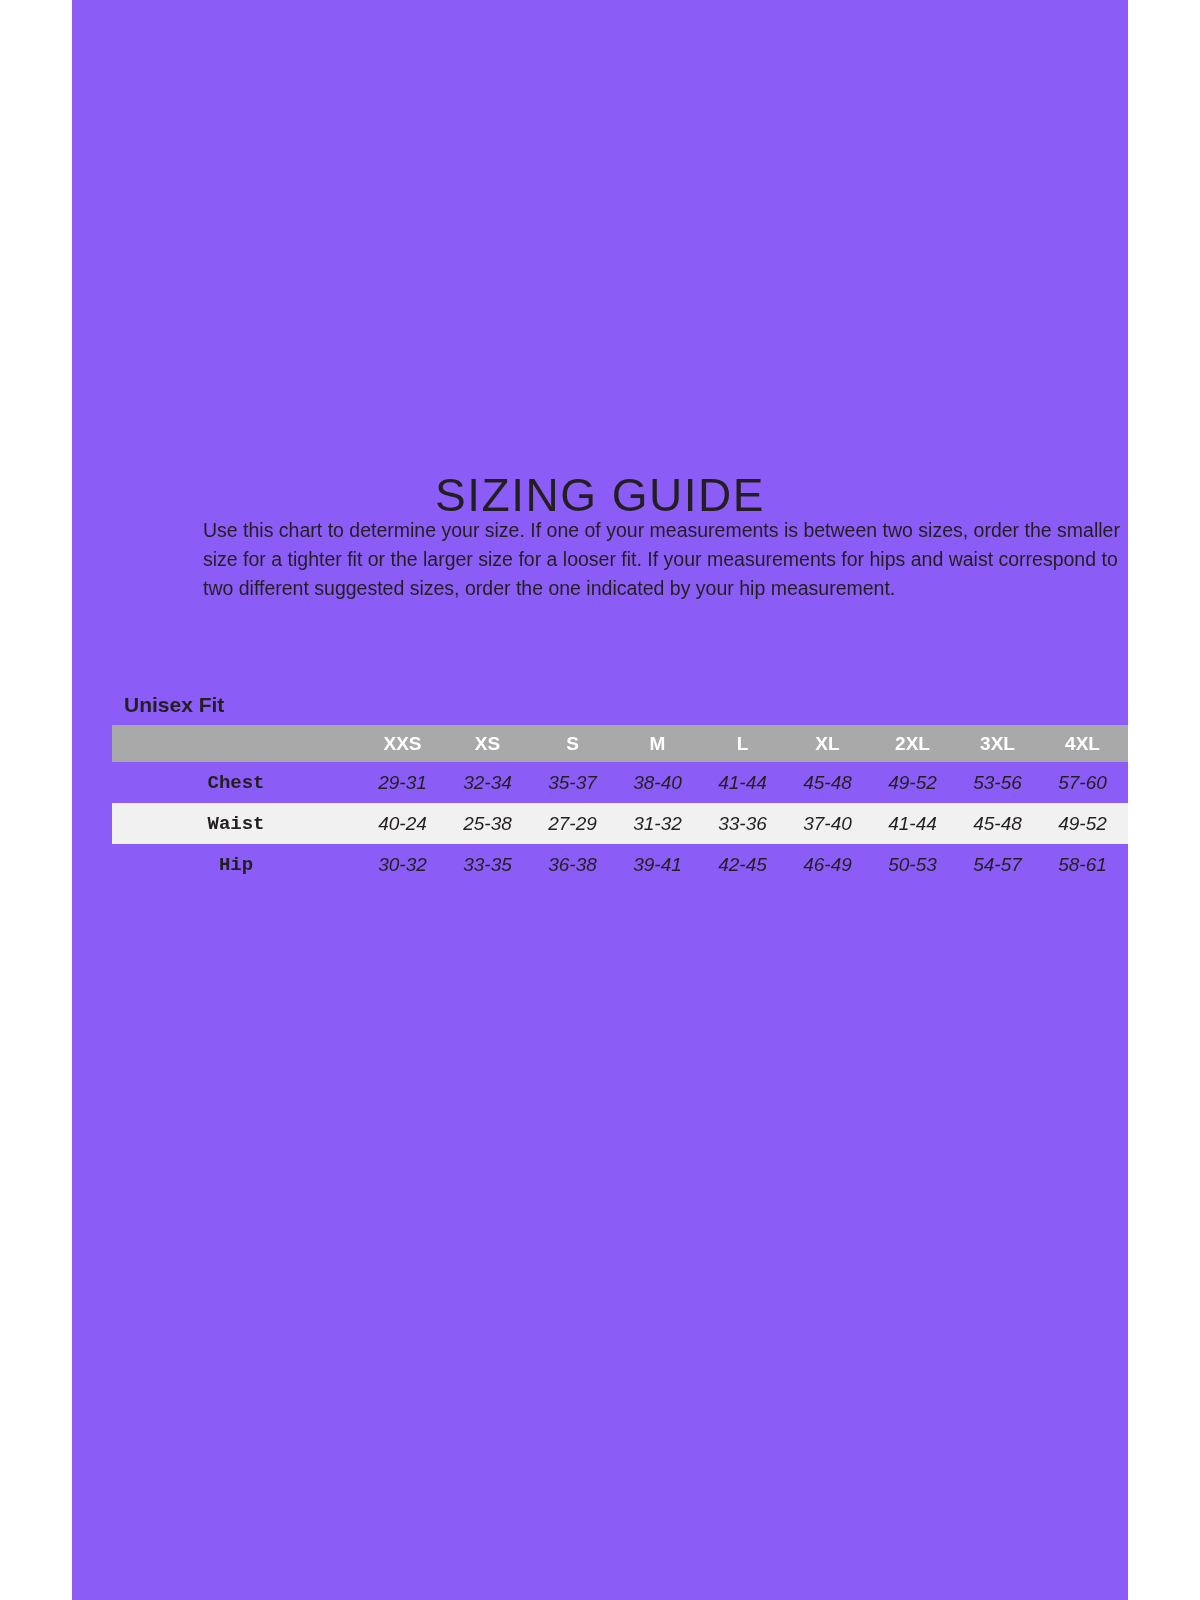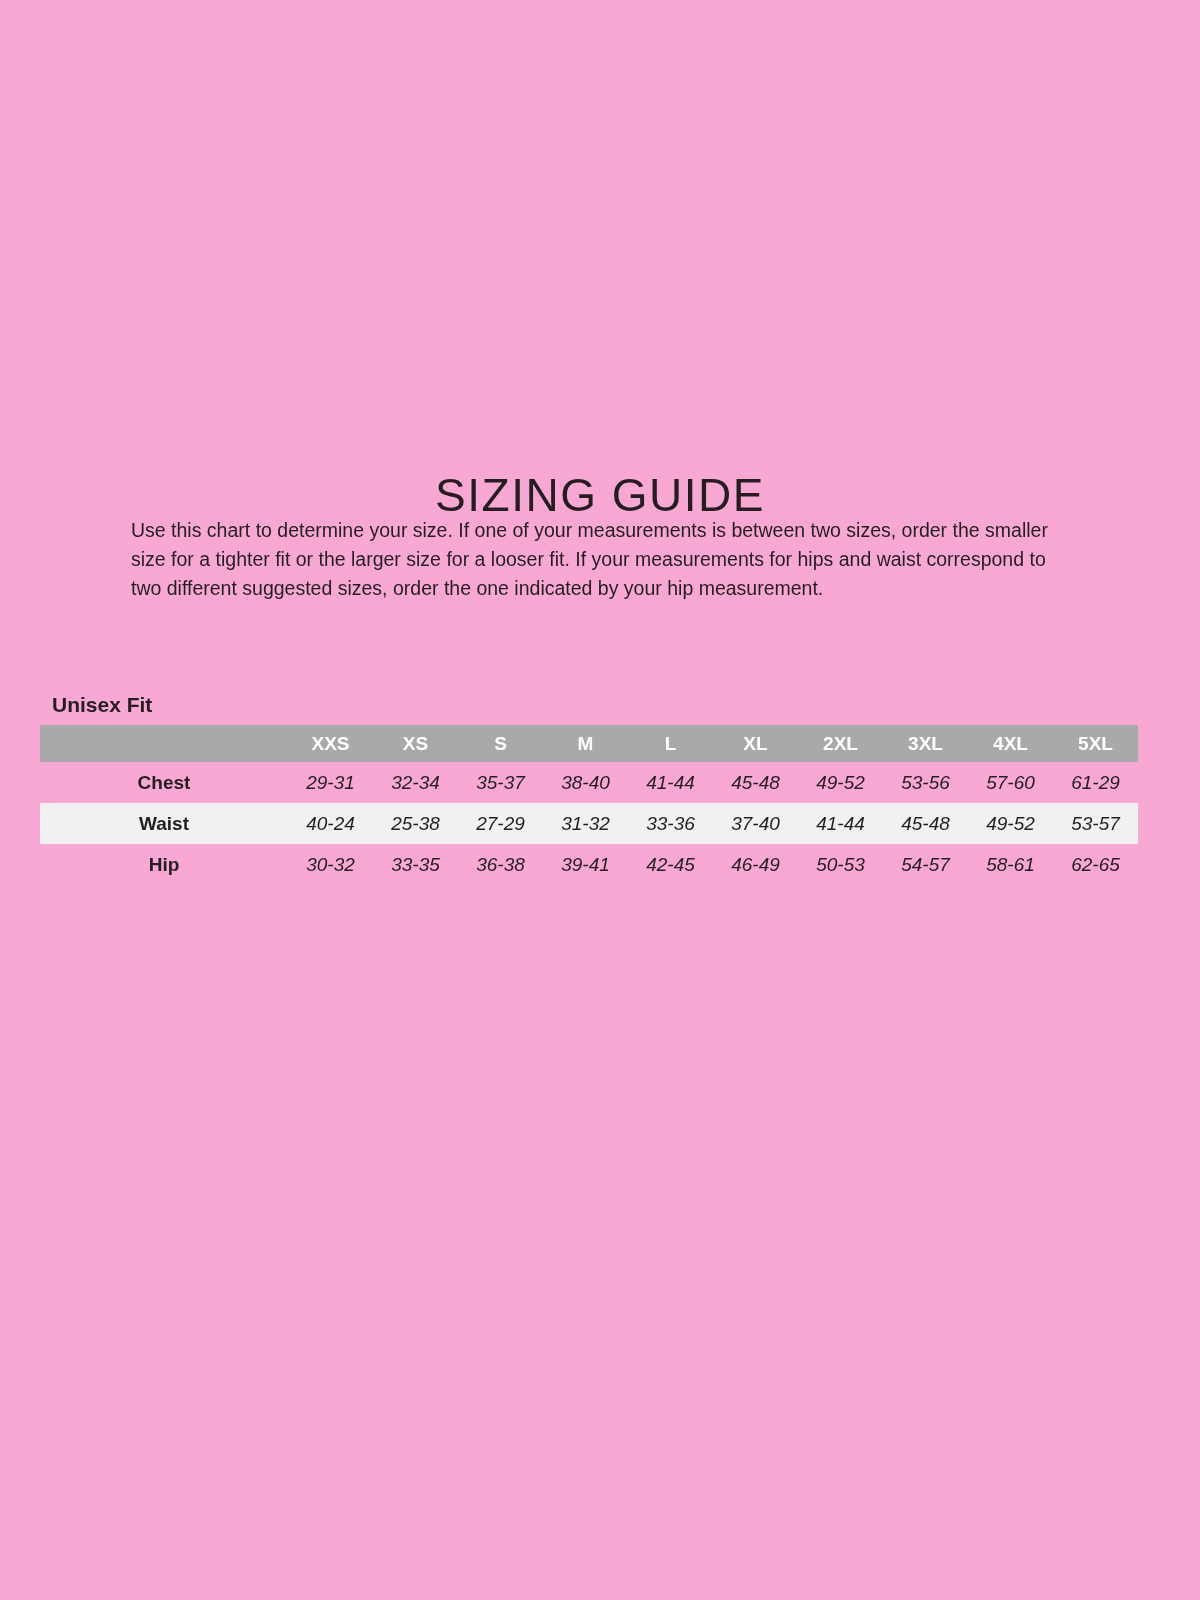--- a/index.html
+++ b/index.html
@@ -3,24 +3,24 @@
 <meta charset="utf-8">
 <style>
   * { margin: 0; padding: 0; box-sizing: border-box; }
   html, body {
     background: #ffffff;
     font-family: "Liberation Sans", sans-serif;
     color: #231f20;
   }
   .page {
     position: relative;
-    width: 1200px;
+    width: 1056px;
     height: 1600px;
     margin: 0 auto;
-    background: #f9a8d4;
+    background: #8b5cf6;
     overflow: hidden;
   }
   .title {
     position: absolute;
     top: 468px;
     left: 0;
     width: 100%;
     text-align: center;
     font-size: 46px;
     font-weight: 400;
@@ -67,20 +67,21 @@
     height: 41px;
   }
   table.size-table tbody tr:nth-child(2) {
     background: #f1f1f1;
   }
   table.size-table tbody th {
     font-weight: 700;
     text-align: center;
     vertical-align: middle;
     color: #231f20;
+    font-family: Liberation Mono, monospace;
   }
   table.size-table tbody td {
     text-align: center;
     vertical-align: middle;
     font-weight: 400;
     color: #231f20;
     font-style: italic;
   }
 </style>
 </head>

